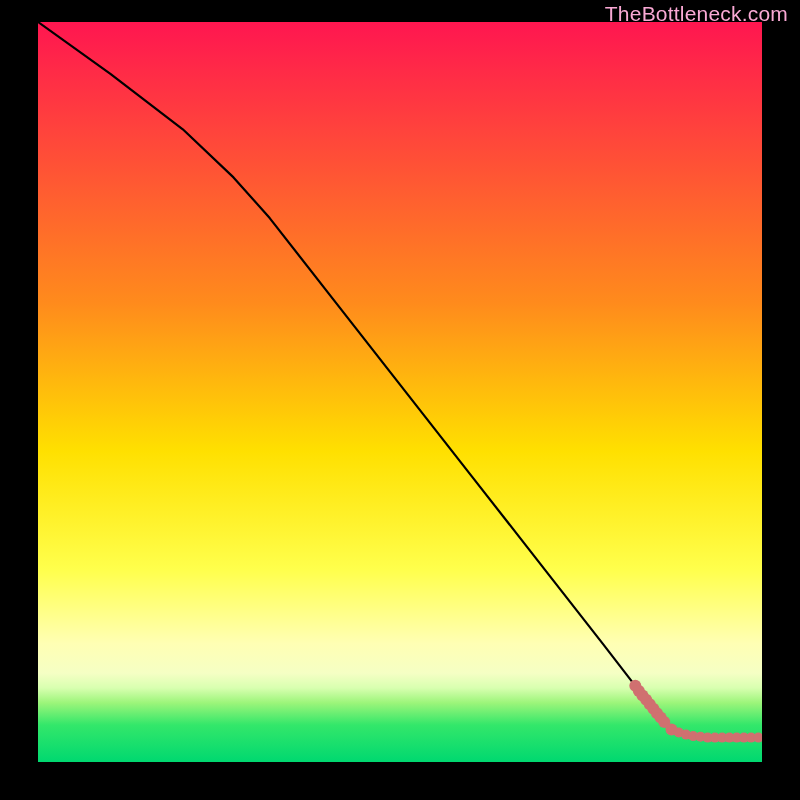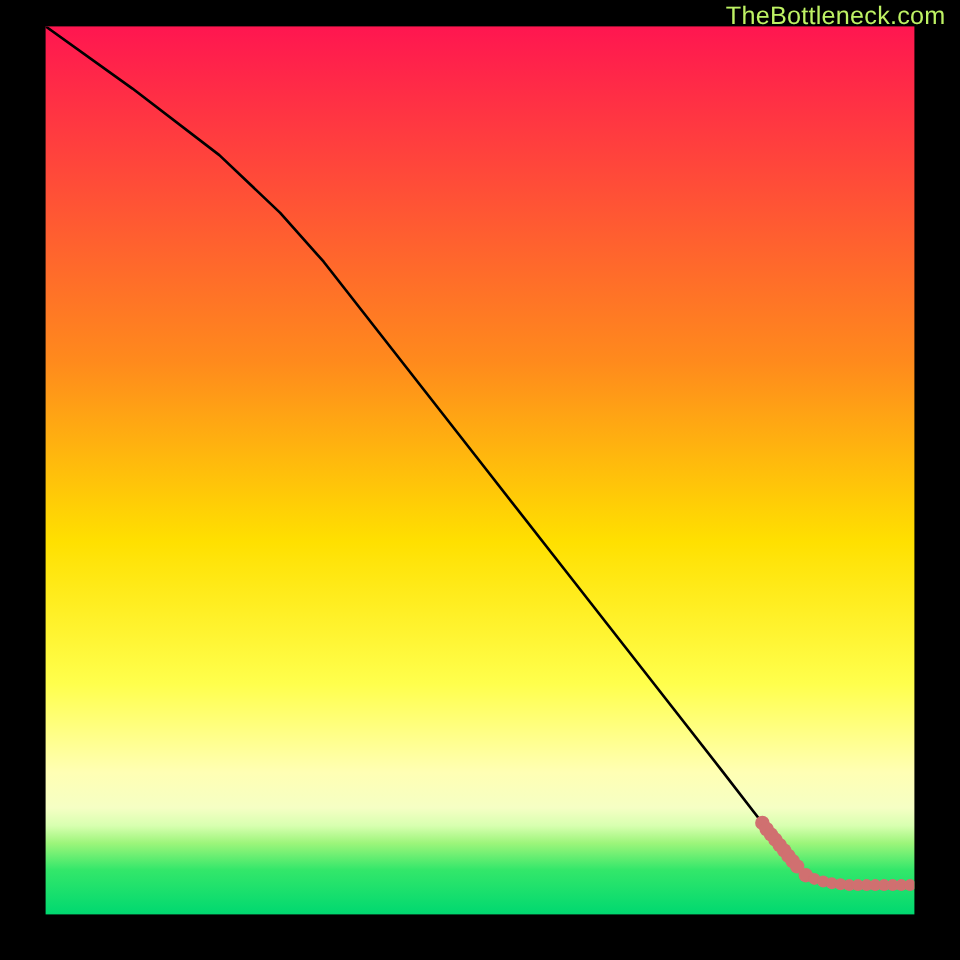--- a/index.html
+++ b/index.html
@@ -13,21 +13,21 @@
   }
   .canvas {
     position: relative;
     width: 800px;
     height: 800px;
   }
   .watermark {
     position: absolute;
     top: 2px;
     right: 12px;
-    color: #bef264;
+    color: #f9a8d4;
     font-size: 21px;
     font-weight: 500;
     letter-spacing: 0.2px;
     z-index: 10;
   }
   .plot {
     position: absolute;
     left: 38px;
     top: 22px;
     width: 724px;

